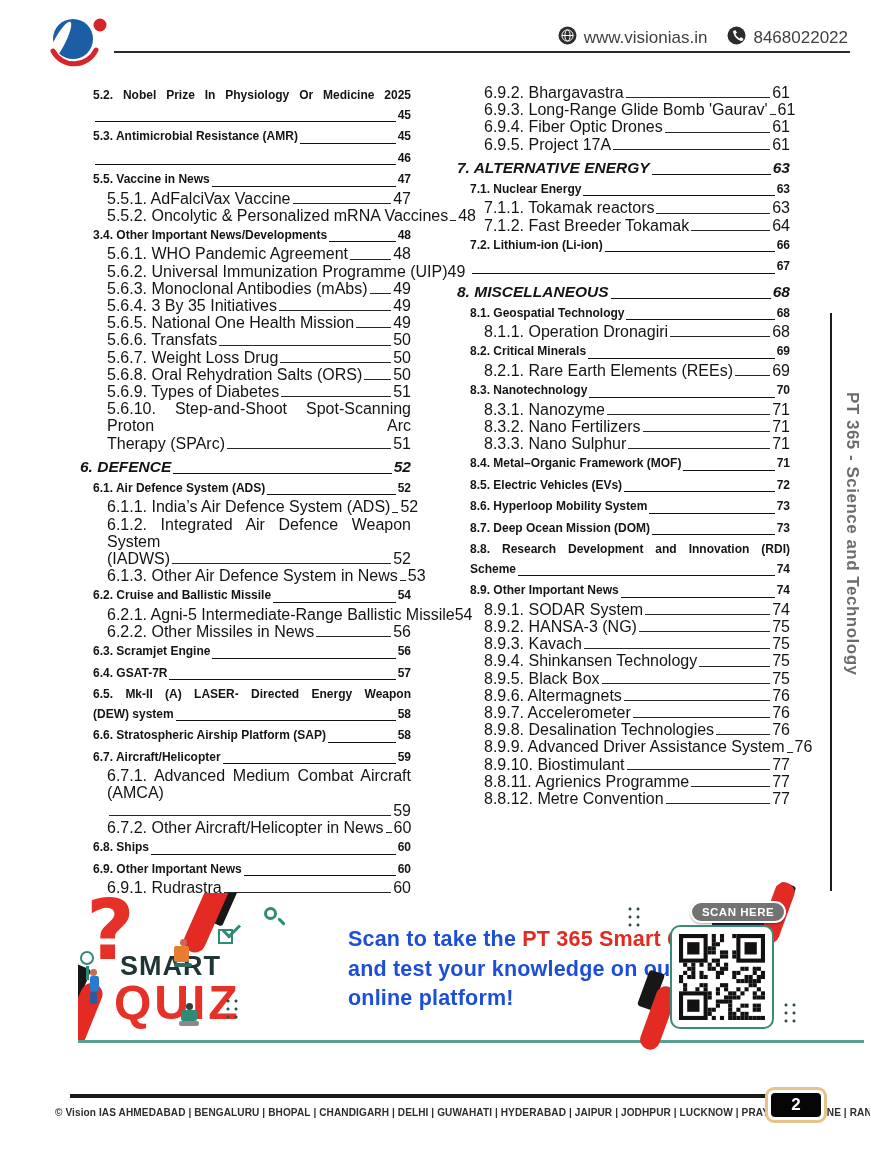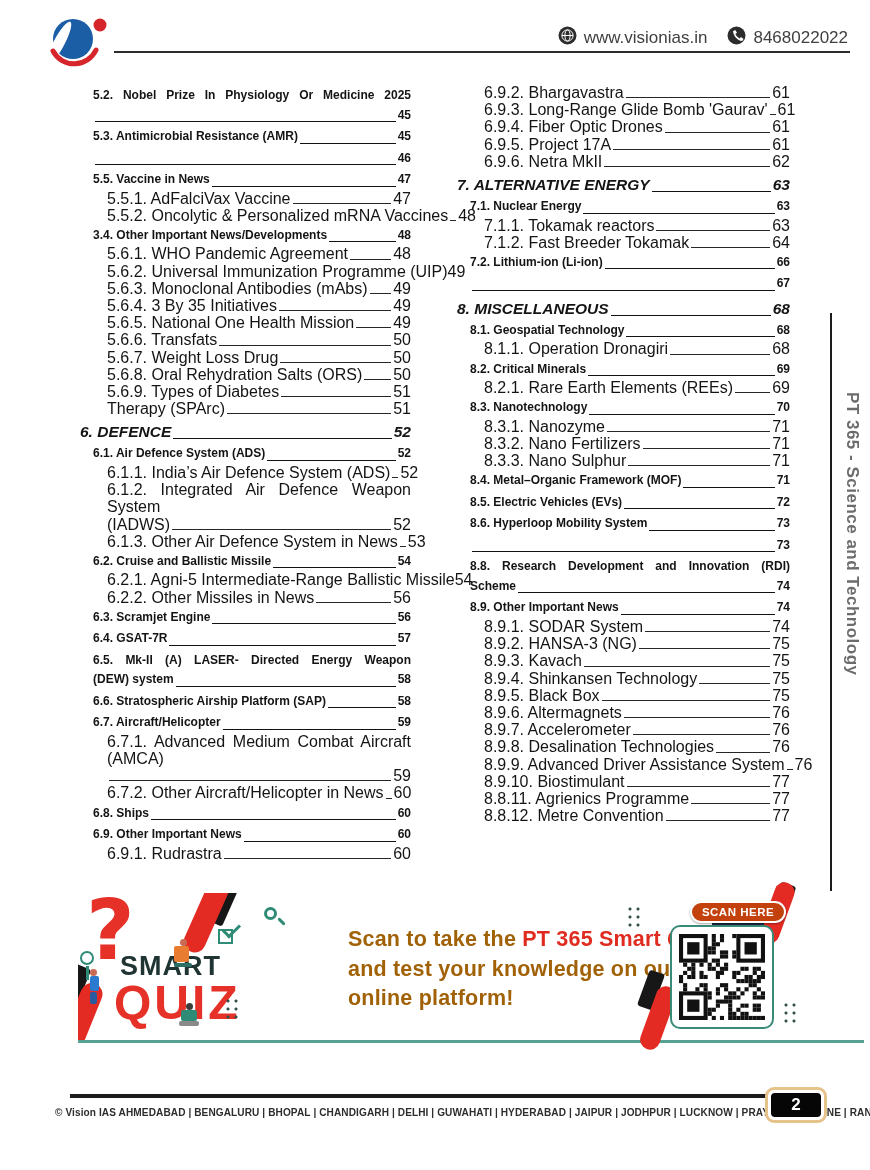--- a/index.html
+++ b/index.html
@@ -62,24 +62,24 @@
   .person { position:absolute; }
   .person .head { width:7px; height:7px; border-radius:50%; background:#c96a52; }
   .person .body { border-radius:2px; }
   .dots { position:absolute; width:15px; height:24px;
     background-image:radial-gradient(circle, #2f4f4a 1.4px, transparent 1.7px);
     background-size:8px 8px; }
 
   .msg { position:absolute; left:270px; top:32px; width:390px; font-size:21.5px; font-weight:700;
     line-height:1.38; color:#1d1d1d; letter-spacing:0.2px; }
   .msg-red { color:#e02b20; }
-  .msg-dark { color:#a16207; }
+  .msg-dark { color:#1d4ed8; }
 
   .qr-panel { position:absolute; left:562px; top:0; width:224px; height:147px; }
-  .scanhere { position:absolute; left:50px; top:8px; width:96px; height:22px; background:#c2410c;
+  .scanhere { position:absolute; left:50px; top:8px; width:96px; height:22px; background:#737373;
     border:2px solid #fff; border-radius:12px; box-shadow:0 1px 2px rgba(0,0,0,.35);
     color:#fff; font-size:11.5px; font-weight:800; letter-spacing:0.5px;
     display:flex; align-items:center; justify-content:center; z-index:5; }
   .qr-darkband { position:absolute; left:72px; top:28px; width:52px; height:18px; background:#1d2540; z-index:2; }
   .qr-arrow { position:absolute; left:88px; top:33px; width:0; height:0; z-index:3;
     border-left:10px solid transparent; border-right:10px solid transparent; border-top:10px solid #e8346b; }
   .qr-box { position:absolute; left:30px; top:32px; width:104px; height:104px; background:#fff;
     border:2px solid #3a8a78; border-radius:10px; padding:7px; z-index:4; }
 
   
@@ -234,20 +234,21 @@
         </div>
       </div>
       <div class="toc-entry lvl3">
         <div class="toc-row">
           <span class="toc-text">5.6.9. Types of Diabetes</span>
           <span class="leader"></span>
           <span class="toc-page">51</span>
         </div>
       </div>
       <div class="toc-entry lvl3">
+        <div class="toc-line1">5.6.10. Step-and-Shoot Spot-Scanning Proton Arc</div>
         <div class="toc-row">
           <span class="toc-text">Therapy (SPArc)</span>
           <span class="leader"></span>
           <span class="toc-page">51</span>
         </div>
       </div>
       <div class="toc-entry lvl1">
         <div class="toc-row">
           <span class="toc-text">6. DEFENCE</span>
           <span class="leader"></span>
@@ -397,27 +398,20 @@
           <span class="toc-page">61</span>
         </div>
       </div>
       <div class="toc-entry lvl3">
         <div class="toc-row">
           <span class="toc-text">6.9.5. Project 17A</span>
           <span class="leader"></span>
           <span class="toc-page">61</span>
         </div>
       </div>
-      <div class="toc-entry lvl3">
-        <div class="toc-row">
-          <span class="toc-text">6.9.6. Netra MkII</span>
-          <span class="leader"></span>
-          <span class="toc-page">62</span>
-        </div>
-      </div>
       <div class="toc-entry lvl1">
         <div class="toc-row">
           <span class="toc-text">7. ALTERNATIVE ENERGY</span>
           <span class="leader"></span>
           <span class="toc-page">63</span>
         </div>
       </div>
       <div class="toc-entry lvl2">
         <div class="toc-row">
           <span class="toc-text">7.1. Nuclear Energy</span>
@@ -531,20 +525,21 @@
       </div>
       <div class="toc-entry lvl2">
         <div class="toc-row">
           <span class="toc-text">8.6. Hyperloop Mobility System</span>
           <span class="leader"></span>
           <span class="toc-page">73</span>
         </div>
       </div>
       <div class="toc-entry lvl2">
         <div class="toc-row">
+          <span class="toc-text">8.7. Deep Ocean Mission (DOM)</span>
           <span class="leader"></span>
           <span class="toc-page">73</span>
         </div>
       </div>
       <div class="toc-entry lvl2">
         <div class="toc-line1">8.8. Research Development and Innovation (RDI)</div>
         <div class="toc-row">
           <span class="toc-text">Scheme</span>
           <span class="leader"></span>
           <span class="toc-page">74</span>

